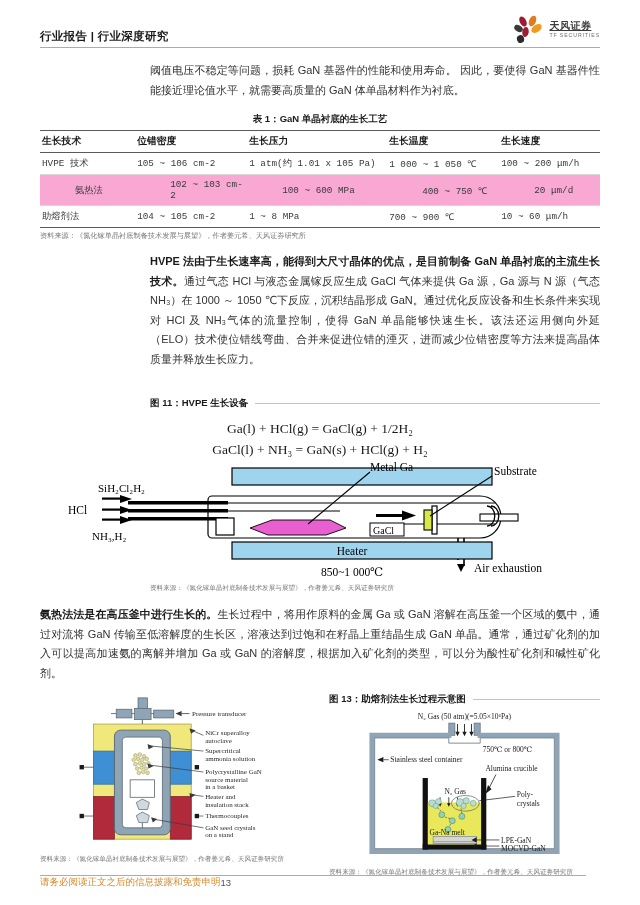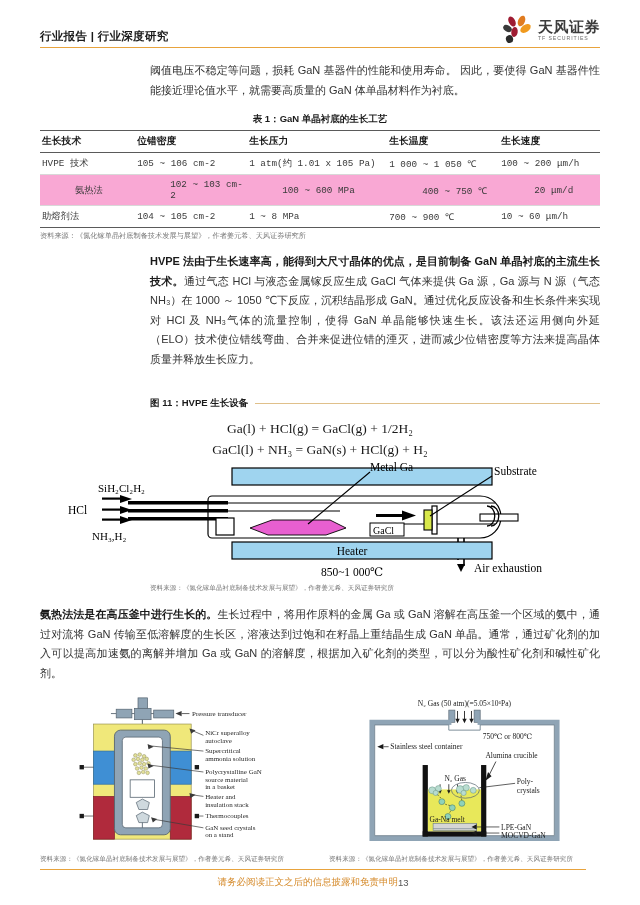--- a/index.html
+++ b/index.html
@@ -16,21 +16,21 @@
   .header {
     position: relative; height: 48px;
     display: flex; align-items: flex-end; justify-content: space-between;
     border-bottom: 1.4px solid #e8a33d;
     padding-bottom: 3px;
   }
   .header-title { font-size: 11.5px; font-weight: bold; letter-spacing: .3px; color: #1a1a1a; }
   .logo { display: flex; align-items: center; gap: 4px; margin-bottom: -1px; }
   .logo-mark { position: relative; width: 34px; height: 30px; }
   .logo-text { display: flex; flex-direction: column; align-items: flex-start; line-height: 1; }
-  .logo-cn { font-size: 15px; font-weight: bold; color: #3c3c3c; letter-spacing: .5px; }
+  .logo-cn { font-size: 10px; font-weight: bold; color: #3c3c3c; letter-spacing: .5px; text-decoration: underline; }
   .logo-en { font-size: 5.2px; color: #6d6d6d; letter-spacing: .9px; margin-top: 2px; }
 
   
   .para {
     font-size: 11px; line-height: 19.5px; color: #333;
     text-align: justify; margin: 0;
   }
   .para b { font-weight: bold; color: #1a1a1a; }
   .indent-block { margin-left: 110px; }
   .blk { margin-top: 14px; }
@@ -66,22 +66,22 @@
   .reactor { position: relative; width: 100%; height: 118px; margin-top: 2px; }
   .svg-wrap { width: 100%; display: block; }
 
   
   .two-col { display: flex; gap: 18px; margin-top: 10px; }
   .col { flex: 1; min-width: 0; }
 
   
   .footer {
     position: absolute; left: 40px; right: 54px; bottom: 16px;
-    border-top: 1.3px solid #e8a33d; padding-top: 6px;
-    display: flex; justify-content: center; align-items: center;
+    border-top: 1.3px solid #e8a33d; padding-top: 0;
+    display: flex; justify-content: flex-start; align-items: center;
   }
   .footer-note { font-size: 9.5px; color: #d58a2a; }
   .footer-page { font-size: 9.5px; color: #555; }
 
   text { font-family: "Liberation Serif", "DejaVu Serif", serif; }
 </style>
 </head>
 <body>
 
 <div class="page">
@@ -315,20 +315,24 @@
         <text x="170" y="126" font-size="8" fill="#2a2a2a">insulation stack</text>
         <text x="170" y="139" font-size="8" fill="#2a2a2a">Thermocouples</text>
         <text x="170" y="152" font-size="8" fill="#2a2a2a">GaN seed crystals</text>
         <text x="170" y="161" font-size="8" fill="#2a2a2a">on a stand</text>
       </svg>
 
       <div class="fig-src">资料来源：《氮化镓单晶衬底制备技术发展与展望》，作者姜元希、天风证券研究所</div>
     </div>
 
     <div class="col">
+      <div class="cap-row" style="margin-top:0;">
+        <span class="cap-txt"><span>图 13：</span><span>助熔剂法生长过程示意图</span></span>
+        <span class="cap-rule"></span>
+      </div>
 
       <svg viewBox="0 0 272 172" height="150" style="width:100%;margin-top:4px;">
 
         <text x="136" y="10" font-size="8.6" text-anchor="middle" fill="#1a1a1a">N₂ Gas (50 atm)(=5.05×10⁶Pa)</text>
 
         <rect x="118" y="15" width="7" height="14" fill="#8fa4b5" stroke="#55636f" stroke-width=".7"></rect>
         <rect x="147" y="15" width="7" height="14" fill="#8fa4b5" stroke="#55636f" stroke-width=".7"></rect>
         <g stroke="#1a1a1a" stroke-width="1">
           <line x1="128" y1="16" x2="128" y2="26"></line>
             <polygon points="125.5,25 130.5,25 128,30" fill="#1a1a1a" stroke="none"></polygon>

